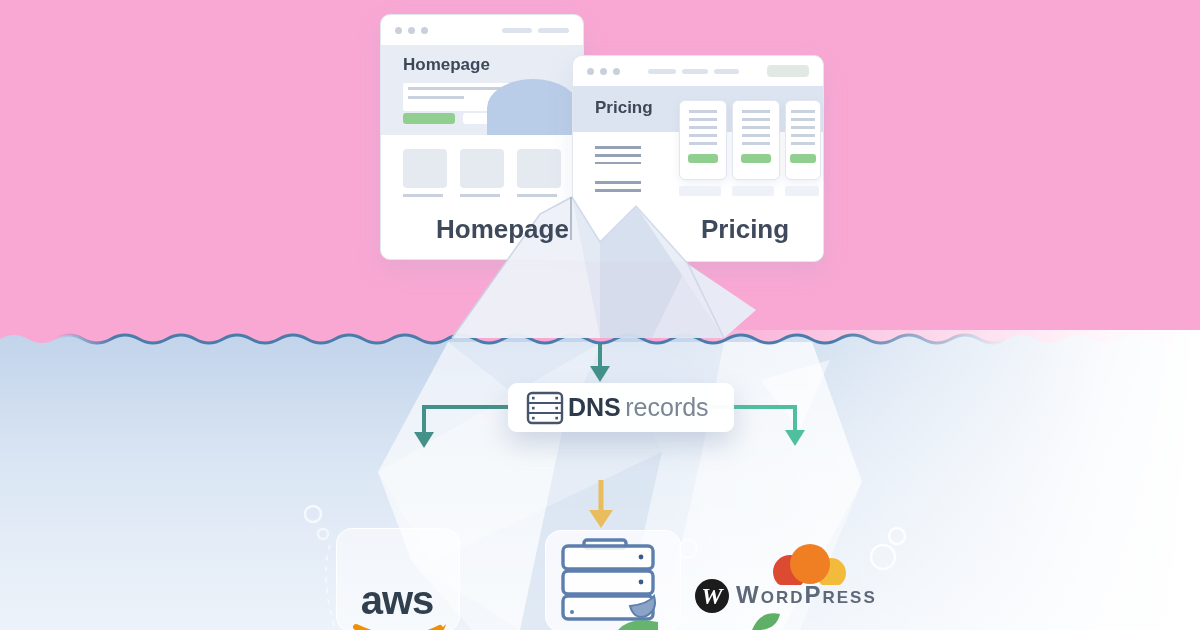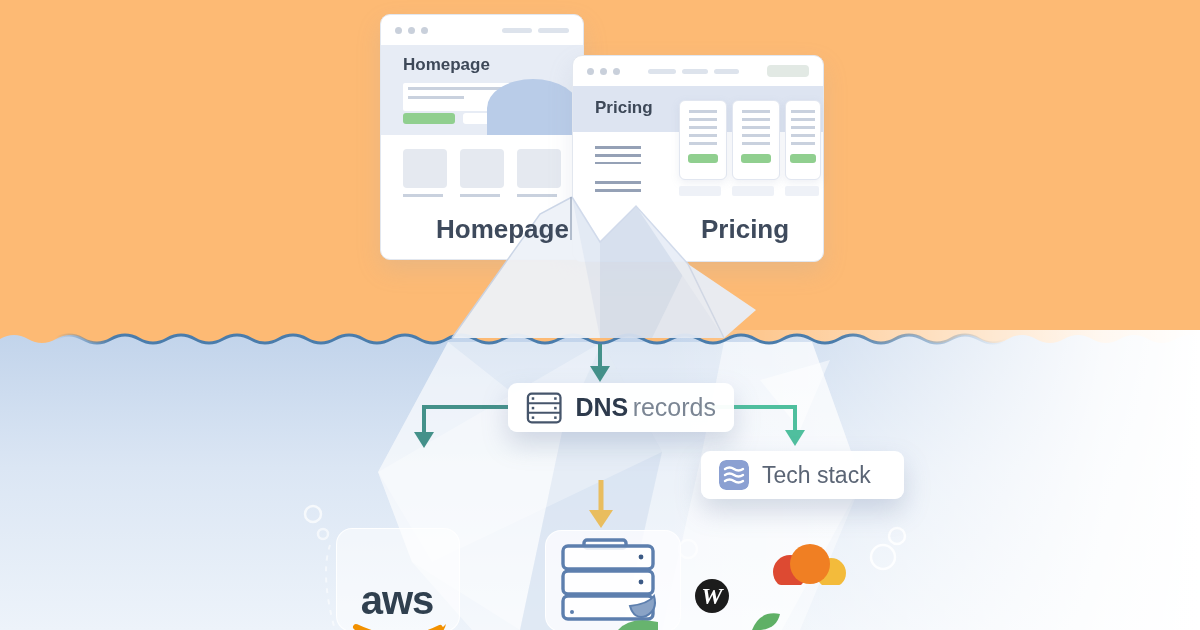--- a/index.html
+++ b/index.html
@@ -1,38 +1,38 @@
 <!DOCTYPE html>
 <html><head>
 <meta charset="utf-8">
 <style>
   html,body{margin:0;padding:0;background:#fff;}
   #stage{position:relative;width:1200px;height:630px;overflow:hidden;
-         font-family:"Liberation Sans",sans-serif;background:#fdba74;}
+         font-family:"Liberation Sans",sans-serif;background:#f9a8d4;}
   #stage svg.layer{position:absolute;left:0;top:0;pointer-events:none;}
 
   
   .bwin{position:absolute;background:#fff;border:1.5px solid #e2e7ef;border-radius:10px;
         box-shadow:0 10px 24px rgba(150,165,190,.18);z-index:2;}
   .bwin .bar{height:30px;display:flex;align-items:center;padding:0 14px;gap:6px;}
   .dot{width:7px;height:7px;border-radius:50%;background:#c9d0db;}
   .navpill{height:5px;border-radius:3px;background:#dde3ec;}
   .bar .spacer{flex:1;}
   .hero{background:#e7ecf5;position:relative;overflow:hidden;}
   .h-title{font-size:17px;font-weight:600;color:#3d4858;}
   .linegroup{background:repeating-linear-gradient(to bottom,#c9d1de 0 3px,transparent 3px 8px);}
   .card{background:#e5e9f0;border-radius:4px;}
   .greenbtn{background:#90cf8f;border-radius:3px;}
   .whitebtn{background:#ffffff;border-radius:3px;}
   .pcard{position:absolute;background:#fff;border:1px solid #e1e6f0;border-radius:6px;
          box-shadow:0 3px 8px rgba(140,155,185,.15);}
   .caption{position:absolute;font-size:26px;font-weight:600;color:#3e4a5c;z-index:4;}
 
   
-  .chip{position:absolute;display:flex;align-items:center;gap:13px;background:rgba(255,255,255,.96);
+  .chip{position:absolute;display:flex;align-items:center;gap:4px;background:rgba(255,255,255,.96);
         border-radius:9px;box-shadow:0 12px 26px rgba(110,130,165,.28);padding:0 18px;z-index:6;}
   .chip .txt{white-space:nowrap;}
   .dns-b{font-weight:700;font-size:25px;color:#2d3a4c;}
   .dns-r{font-weight:400;font-size:25px;color:#7b8694;}
   .url-t{font-size:26px;color:#8a95a6;}
   .tech-t{font-size:23px;color:#5b6575;}
   .iconsq{border-radius:7px;display:block;}
 
   
   .softcard{position:absolute;background:rgba(255,255,255,.55);border:1px solid rgba(255,255,255,.9);
@@ -226,31 +226,20 @@
           <rect x="29.4" y="26.8" width="2.6" height="2.6"></rect>
       </g>
     </svg>
     <div class="txt">
       <span class="dns-b">DNS</span>
       <span class="dns-r"> records</span>
     </div>
   </div>
 
 
-  <div class="chip" style="left:701px;top:451px;width:167px;height:48px;">
-    <svg class="iconsq" width="30" height="30" viewBox="0 0 30 30">
-      <rect x="0" y="0" width="30" height="30" rx="7" fill="#8ba0d2"></rect>
-      <g stroke="#ffffff" stroke-width="2.4" stroke-linecap="round" fill="none">
-        <path d="M6,9 q4.5,-3 9,0 t9,0"></path>
-        <path d="M6,15 q4.5,-3 9,0 t9,0"></path>
-        <path d="M6,21 q4.5,-3 9,0 t9,0"></path>
-      </g>
-    </svg>
-    <span class="txt tech-t">Tech stack</span>
-  </div>
 
   <div class="softcard" style="left:336px;top:528px;width:122px;height:102px;"></div>
   <div class="awswrap" style="left:352px;top:580px;width:90px;">
     <div class="awstext">aws</div>
     <svg width="96" height="26" viewBox="0 0 96 26" style="margin-top:2px;">
       <path d="M4,5 Q48,26 88,6" fill="none" stroke="#f29100" stroke-width="6" stroke-linecap="round"></path>
       <path d="M88,6 q4,-1 6,-4 q-1,5 -4,8 Z" fill="#f29100"></path>
     </svg>
   </div>
 
@@ -281,14 +270,15 @@
     </g>
     <g>
       <circle cx="712" cy="596" r="17" fill="#1c1c1c"></circle>
       <text x="712" y="604" text-anchor="middle" font-family="Liberation Serif,serif" font-size="24" font-weight="bold" fill="#ffffff" font-style="italic">W</text>
     </g>
     <g fill="#56ac5e">
       <path d="M752,630 q8,-20 28,-16 q-4,18 -28,16 Z" opacity="0.95"></path>
       <path d="M618,630 q12,-14 40,-8 l0,8 Z" opacity="0.9"></path>
     </g>
   </svg>
+  <div class="wptext" style="left:736px;top:581px;">WordPress</div>
 
 </div>
 
 </body></html>

